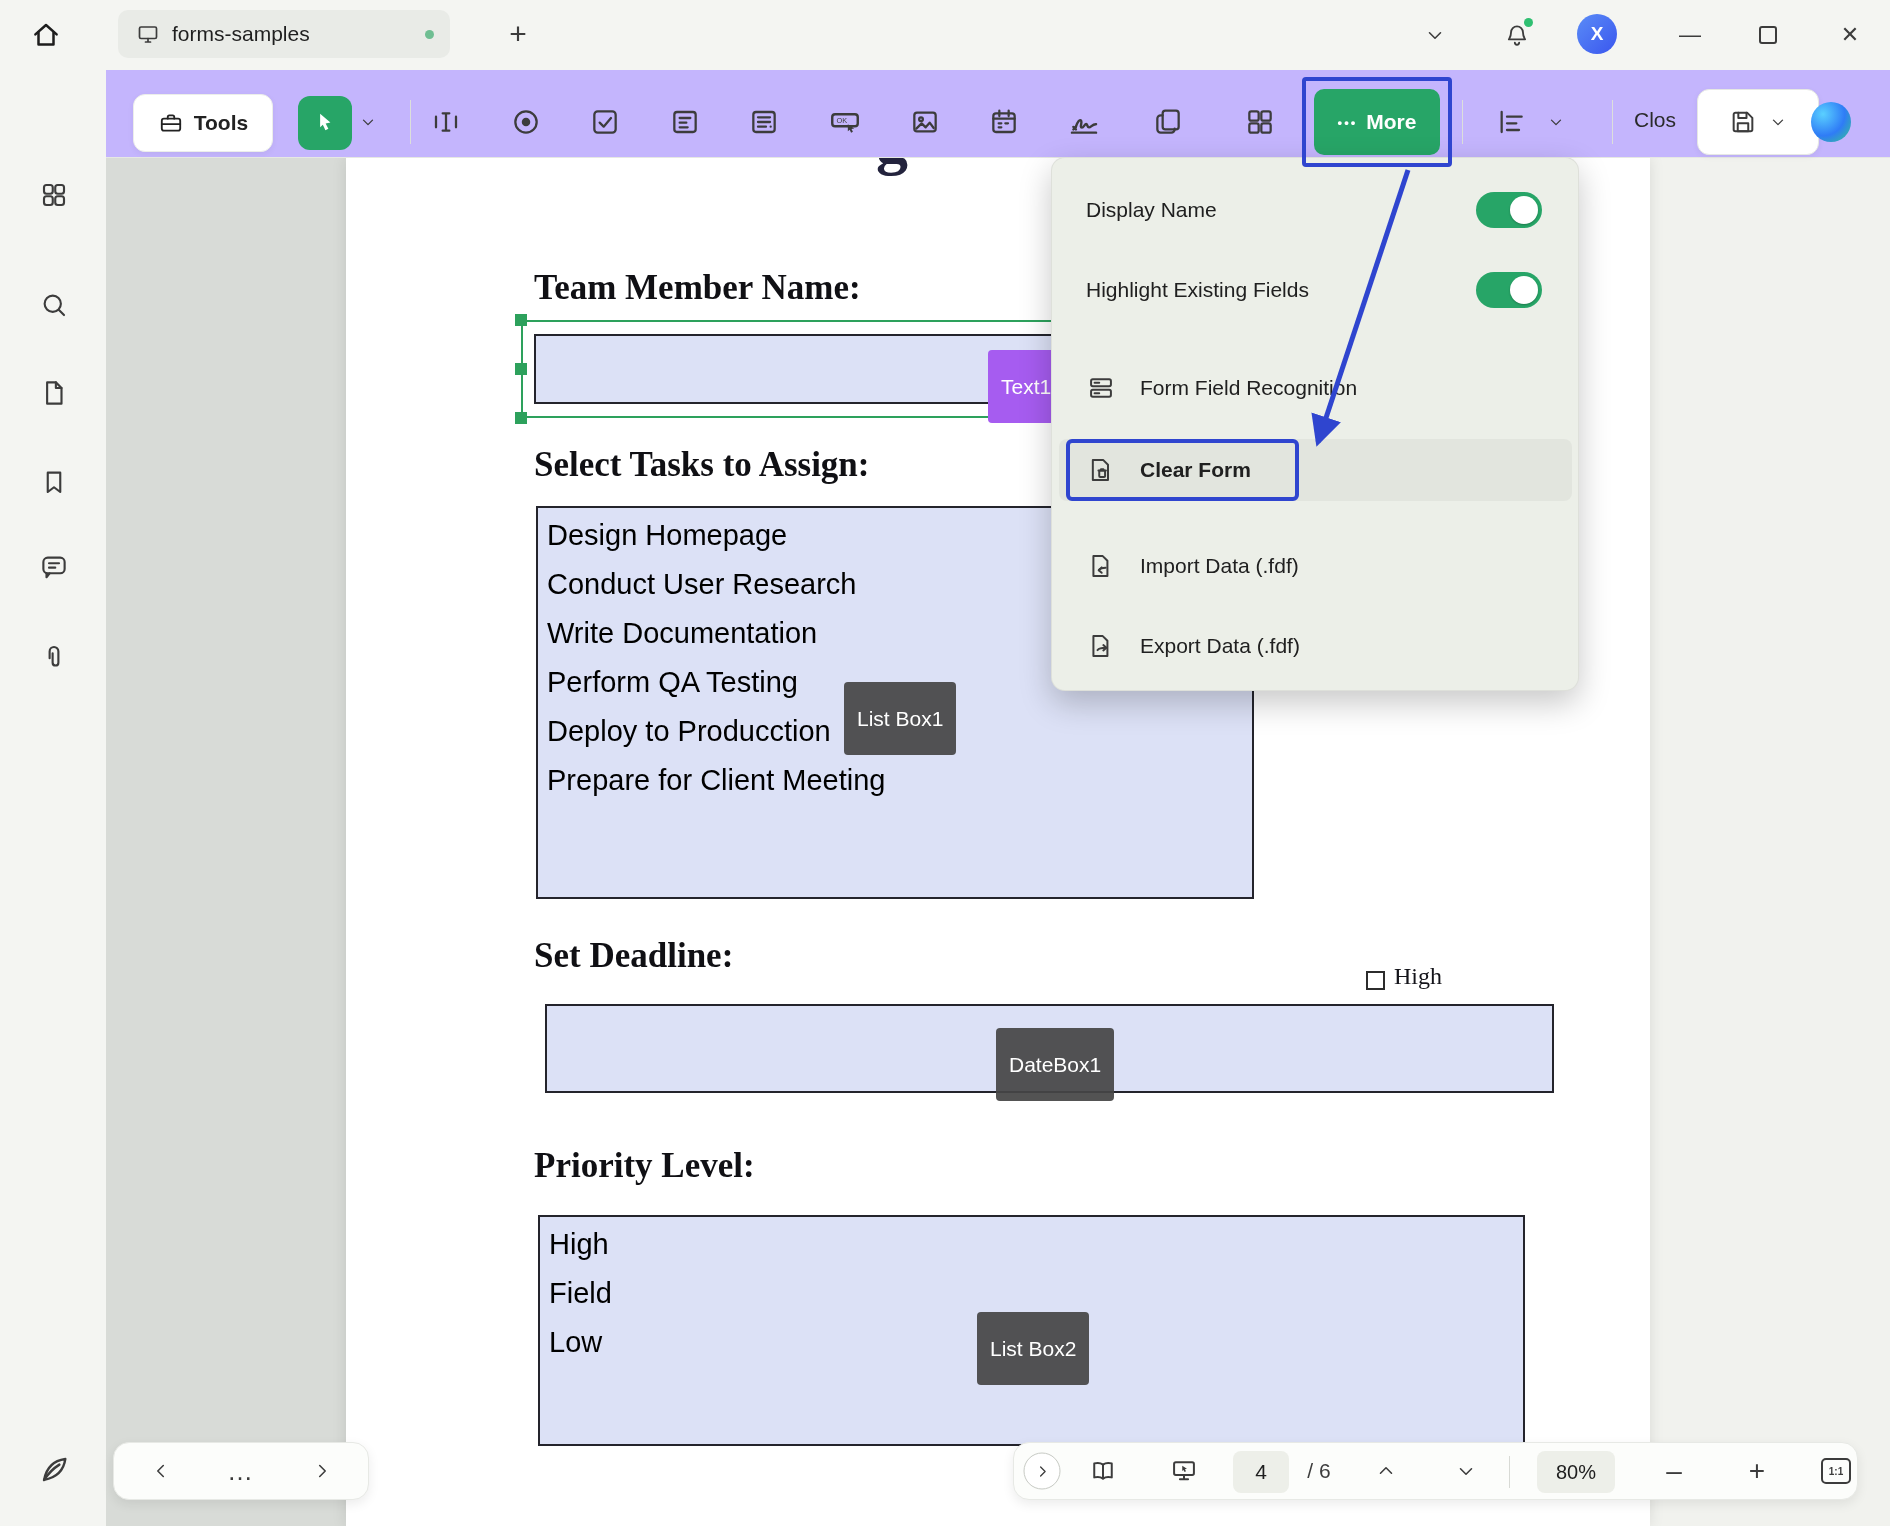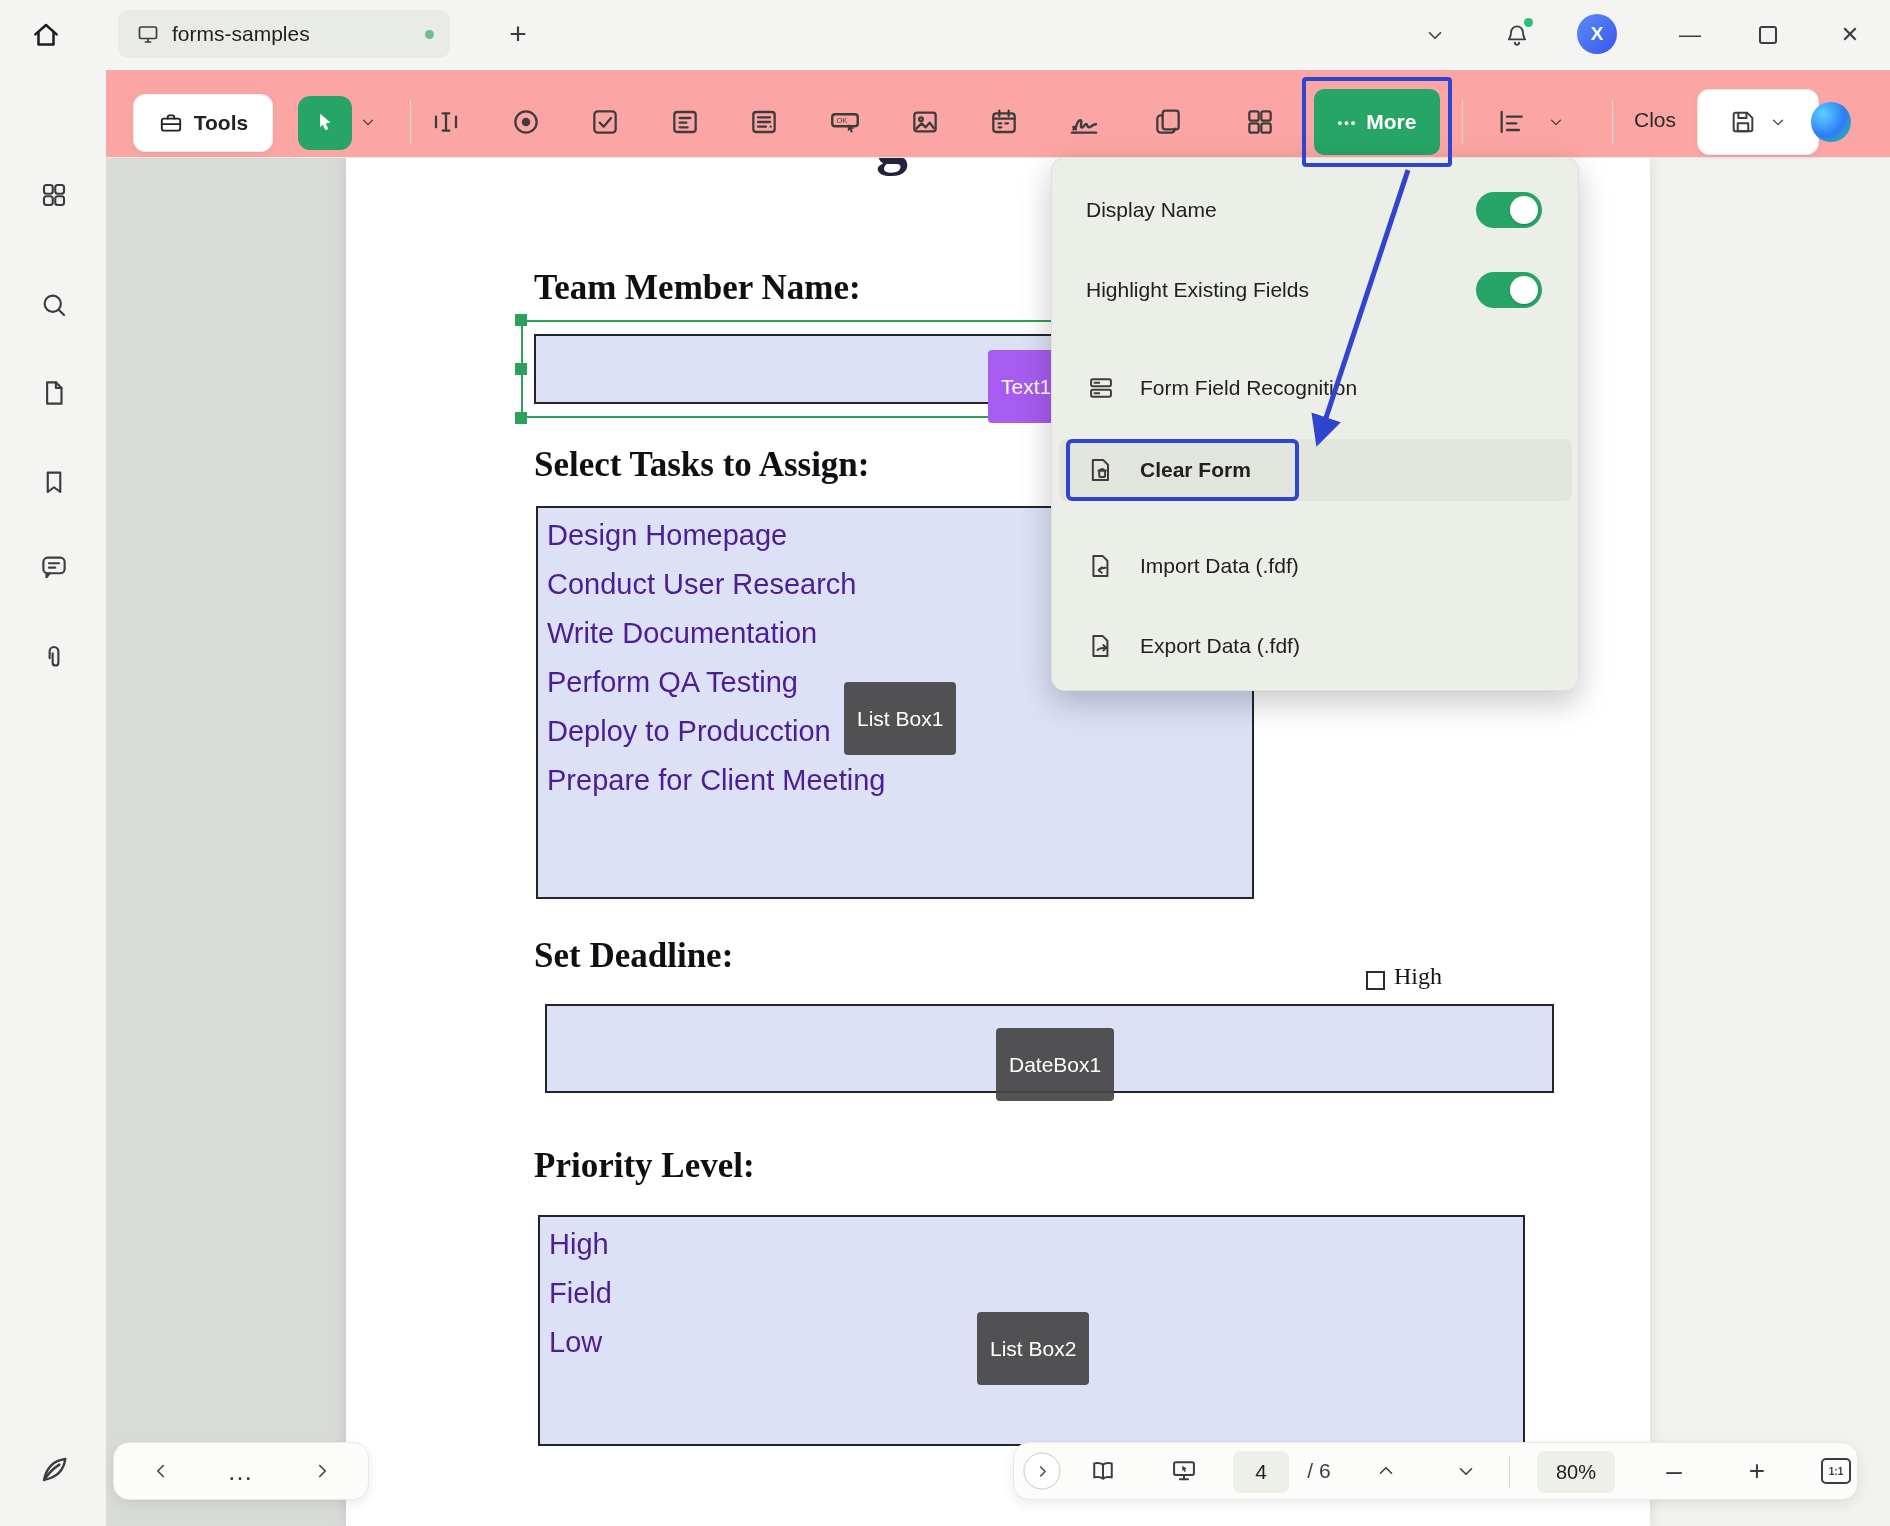--- a/index.html
+++ b/index.html
@@ -18,21 +18,21 @@
   .avatar { position:absolute; left:1577px; top:14px; width:40px; height:40px; border-radius:50%; background:linear-gradient(135deg,#5a8cf7,#3a56ee); color:#fff; font-weight:bold; font-size:19px; display:flex; align-items:center; justify-content:center; }
   .bell-dot { position:absolute; right:4px; top:3px; width:9px; height:9px; border-radius:50%; background:#2fbf71; }
   .win-max { width:18px; height:18px; border:2px solid #3c3c3c; border-radius:3px; }
   .win-glyph { font-size:22px; color:#3c3c3c; }
 
   
   #sidebar { position:absolute; left:0; top:70px; width:106px; height:1456px; background:#f4f5f2; z-index:20; }
   .side-btn { position:absolute; left:32px; width:44px; height:44px; display:flex; align-items:center; justify-content:center; }
 
   
-  #toolbar { position:absolute; left:106px; top:70px; width:1784px; height:88px; background:#fca5a5; border-bottom:1px solid #e6e8e3; z-index:20; }
+  #toolbar { position:absolute; left:106px; top:70px; width:1784px; height:88px; background:#c4b5fd; border-bottom:1px solid #e6e8e3; z-index:20; }
   .tools-btn { position:absolute; left:27px; top:24px; width:140px; height:58px; background:#ffffff; border:1px solid #eceeea; border-radius:12px; box-shadow:0 2px 6px rgba(0,0,0,.05); display:flex; align-items:center; justify-content:center; gap:10px; font-size:21px; font-weight:bold; color:#222; }
   .select-btn { position:absolute; left:192px; top:26px; width:54px; height:54px; border-radius:12px; background:#27a567; display:flex; align-items:center; justify-content:center; }
   .tool-icon { position:absolute; top:52px; transform:translate(-50%,-50%); width:46px; height:46px; display:flex; align-items:center; justify-content:center; }
   .tb-divider { position:absolute; top:30px; width:1px; height:44px; background:#dcdfdb; }
   .more-btn { position:absolute; left:1208px; top:19px; width:126px; height:66px; border-radius:10px; background:#27a567; display:flex; align-items:center; justify-content:center; gap:9px; color:#fff; font-size:21px; font-weight:bold; }
   .more-dots { font-size:13px; letter-spacing:2px; }
   .close-partial { position:absolute; left:1528px; top:38px; font-size:21px; color:#2a2a2a; }
   .save-card { position:absolute; left:1591px; top:19px; width:122px; height:66px; background:#fff; border:1px solid #e6e8e4; border-radius:12px; box-shadow:0 2px 6px rgba(0,0,0,.05); display:flex; align-items:center; justify-content:center; gap:12px; }
   .ai-btn { position:absolute; left:1705px; top:32px; width:40px; height:40px; border-radius:50%; background:radial-gradient(circle at 30% 30%, #5ad0ff, #2f7cf6 55%, #35c98b); }
 
@@ -40,21 +40,21 @@
   #gutter-left  { position:absolute; left:106px; top:158px; width:240px; height:1368px; background:#d8dbd7; z-index:1; }
   #page         { position:absolute; left:346px; top:158px; width:1304px; height:1368px; background:#ffffff; box-shadow:0 0 14px rgba(0,0,0,.10); z-index:2; }
   #gutter-right { position:absolute; left:1650px; top:158px; width:240px; height:1368px; background:#f1f2ee; z-index:1; }
 
   .doc-heading-frag { position:absolute; left:876px; top:104px; font-family:"Liberation Serif", serif; font-weight:bold; font-size:64px; color:#23233d; z-index:5; }
   .form-label { position:absolute; font-family:"Liberation Serif", serif; font-size:35px; font-weight:700; color:#101014; z-index:6; }
   .form-field { position:absolute; background:#dce1f6; border:2px solid #24242c; z-index:6; }
   .badge { position:absolute; z-index:8; color:#ffffff; font-size:21px; padding:24px 13px; border-radius:4px; line-height:1.2; }
   .badge-purple { background:#a65cf0; }
   .badge-dark { background:rgba(70,70,70,.93); }
-  .listbox-items { padding:3px 0 0 9px; font-size:29px; color:#4c1d95; line-height:49px; white-space:nowrap; }
+  .listbox-items { padding:3px 0 0 9px; font-size:29px; color:#000000; line-height:49px; white-space:nowrap; }
   .selection-box { position:absolute; left:521px; top:320px; width:614px; height:98px; border:2px solid #2da15c; z-index:7; pointer-events:none; }
   .handle { position:absolute; width:12px; height:12px; background:#2da15c; z-index:8; }
   .hi-checkbox { position:absolute; left:1366px; top:971px; width:19px; height:19px; border:2px solid #2c2c2c; background:#fff; z-index:6; }
   .hi-label { position:absolute; left:1394px; top:963px; font-family:"Liberation Serif", serif; font-size:24px; color:#14141a; z-index:6; }
 
   
   #more-menu { position:absolute; left:1051px; top:157px; width:528px; height:534px; background:#ecefe8; border:1px solid rgba(0,0,0,.06); border-radius:14px; box-shadow:0 12px 32px rgba(0,0,0,.22); z-index:25; }
   .menu-row { position:absolute; left:24px; right:24px; height:44px; display:flex; align-items:center; font-size:21px; color:#202020; }
   .menu-row .mi { width:30px; height:30px; margin-left:10px; margin-right:24px; flex:none; display:flex; align-items:center; justify-content:center; }
   .toggle { position:absolute; right:12px; width:66px; height:36px; border-radius:18px; background:#27a567; }

